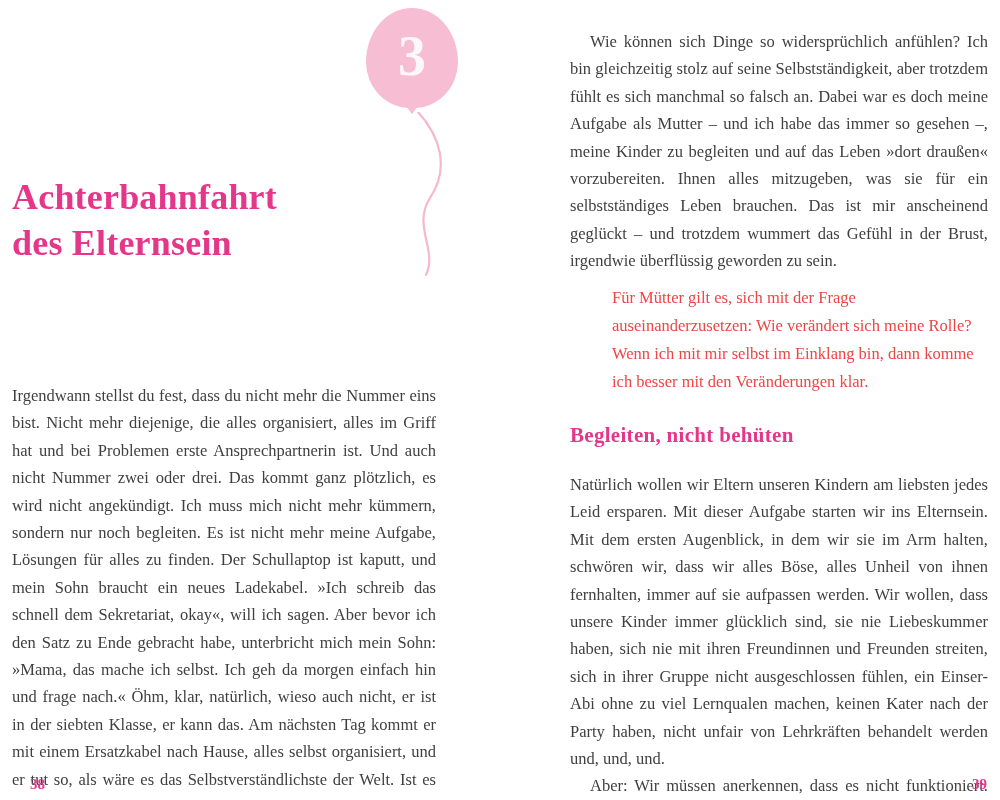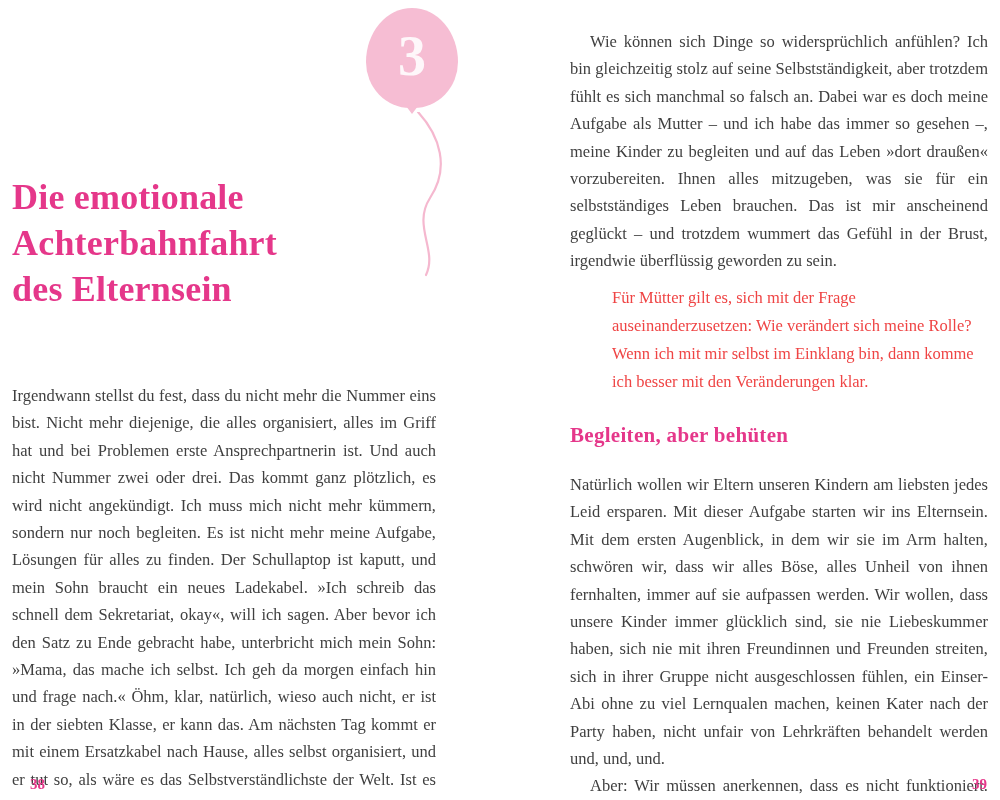--- a/index.html
+++ b/index.html
@@ -129,35 +129,34 @@
 
   <div class="balloon">
     <span class="balloon-number">3</span>
   </div>
   <div class="balloon-knot"></div>
   <svg class="balloon-string" width="64" height="168" viewBox="0 0 64 168">
     <path d="M20 0 C42 24 52 56 32 86 C14 114 40 138 28 163" fill="none" stroke="#f5b8cf" stroke-width="2.2" stroke-linecap="round"></path>
   </svg>
 
   <h1 class="chapter-title">
-    <span>Die emotionale</span>
     <span>Achterbahnfahrt</span>
     <span>des Elternsein</span>
   </h1>
 
   <p class="body-text left-body">Irgendwann stellst du fest, dass du nicht mehr die Nummer eins bist. Nicht mehr diejenige, die alles organisiert, alles im Griff hat und bei Problemen erste Ansprechpartnerin ist. Und auch nicht Nummer zwei oder drei. Das kommt ganz plötzlich, es wird nicht angekündigt. Ich muss mich nicht mehr kümmern, sondern nur noch begleiten. Es ist nicht mehr meine Aufgabe, Lösungen für alles zu finden. Der Schullaptop ist kaputt, und mein Sohn braucht ein neues Ladekabel. »Ich schreib das schnell dem Sekretariat, okay«, will ich sagen. Aber bevor ich den Satz zu Ende gebracht habe, unterbricht mich mein Sohn: »Mama, das mache ich selbst. Ich geh da morgen einfach hin und frage nach.« Öhm, klar, natürlich, wieso auch nicht, er ist in der siebten Klasse, er kann das. Am nächsten Tag kommt er mit einem Ersatzkabel nach Hause, alles selbst organisiert, und er tut so, als wäre es das Selbstverständlichste der Welt. Ist es wohl auch. Er ist schließlich alt genug.</p>
 
   <div class="page-number left">38</div>
 
   <p class="body-text right-intro">Wie können sich Dinge so widersprüchlich anfühlen? Ich bin gleichzeitig stolz auf seine Selbstständigkeit, aber trotzdem fühlt es sich manchmal so falsch an. Dabei war es doch meine Aufgabe als Mutter – und ich habe das immer so gesehen –, meine Kinder zu begleiten und auf das Leben »dort draußen« vorzubereiten. Ihnen alles mitzugeben, was sie für ein selbstständiges Leben brauchen. Das ist mir anscheinend geglückt – und trotzdem wummert das Gefühl in der Brust, irgendwie überflüssig geworden zu sein.</p>
 
 
   <p class="quote-text">Für Mütter gilt es, sich mit der Frage auseinanderzusetzen: Wie verändert sich meine Rolle? Wenn ich mit mir selbst im Einklang bin, dann komme ich besser mit den Veränderungen klar.</p>
 
-  <h2 class="section-heading">Begleiten, aber behüten</h2>
+  <h2 class="section-heading">Begleiten, nicht behüten</h2>
 
   <div class="body-text right-body">
     <p>Natürlich wollen wir Eltern unseren Kindern am liebsten jedes Leid ersparen. Mit dieser Aufgabe starten wir ins Elternsein. Mit dem ersten Augenblick, in dem wir sie im Arm halten, schwören wir, dass wir alles Böse, alles Unheil von ihnen fernhalten, immer auf sie aufpassen werden. Wir wollen, dass unsere Kinder immer glücklich sind, sie nie Liebeskummer haben, sich nie mit ihren Freundinnen und Freunden streiten, sich in ihrer Gruppe nicht ausgeschlossen fühlen, ein Einser-Abi ohne zu viel Lernqualen machen, keinen Kater nach der Party haben, nicht unfair von Lehrkräften behandelt werden und, und, und.</p>
     <p>Aber: Wir müssen anerkennen, dass es nicht funktioniert. Wir können ihnen weder jegliches Leid ersparen, noch können</p>
   </div>
 
   <div class="page-number right">39</div>
 
 </div>
 

